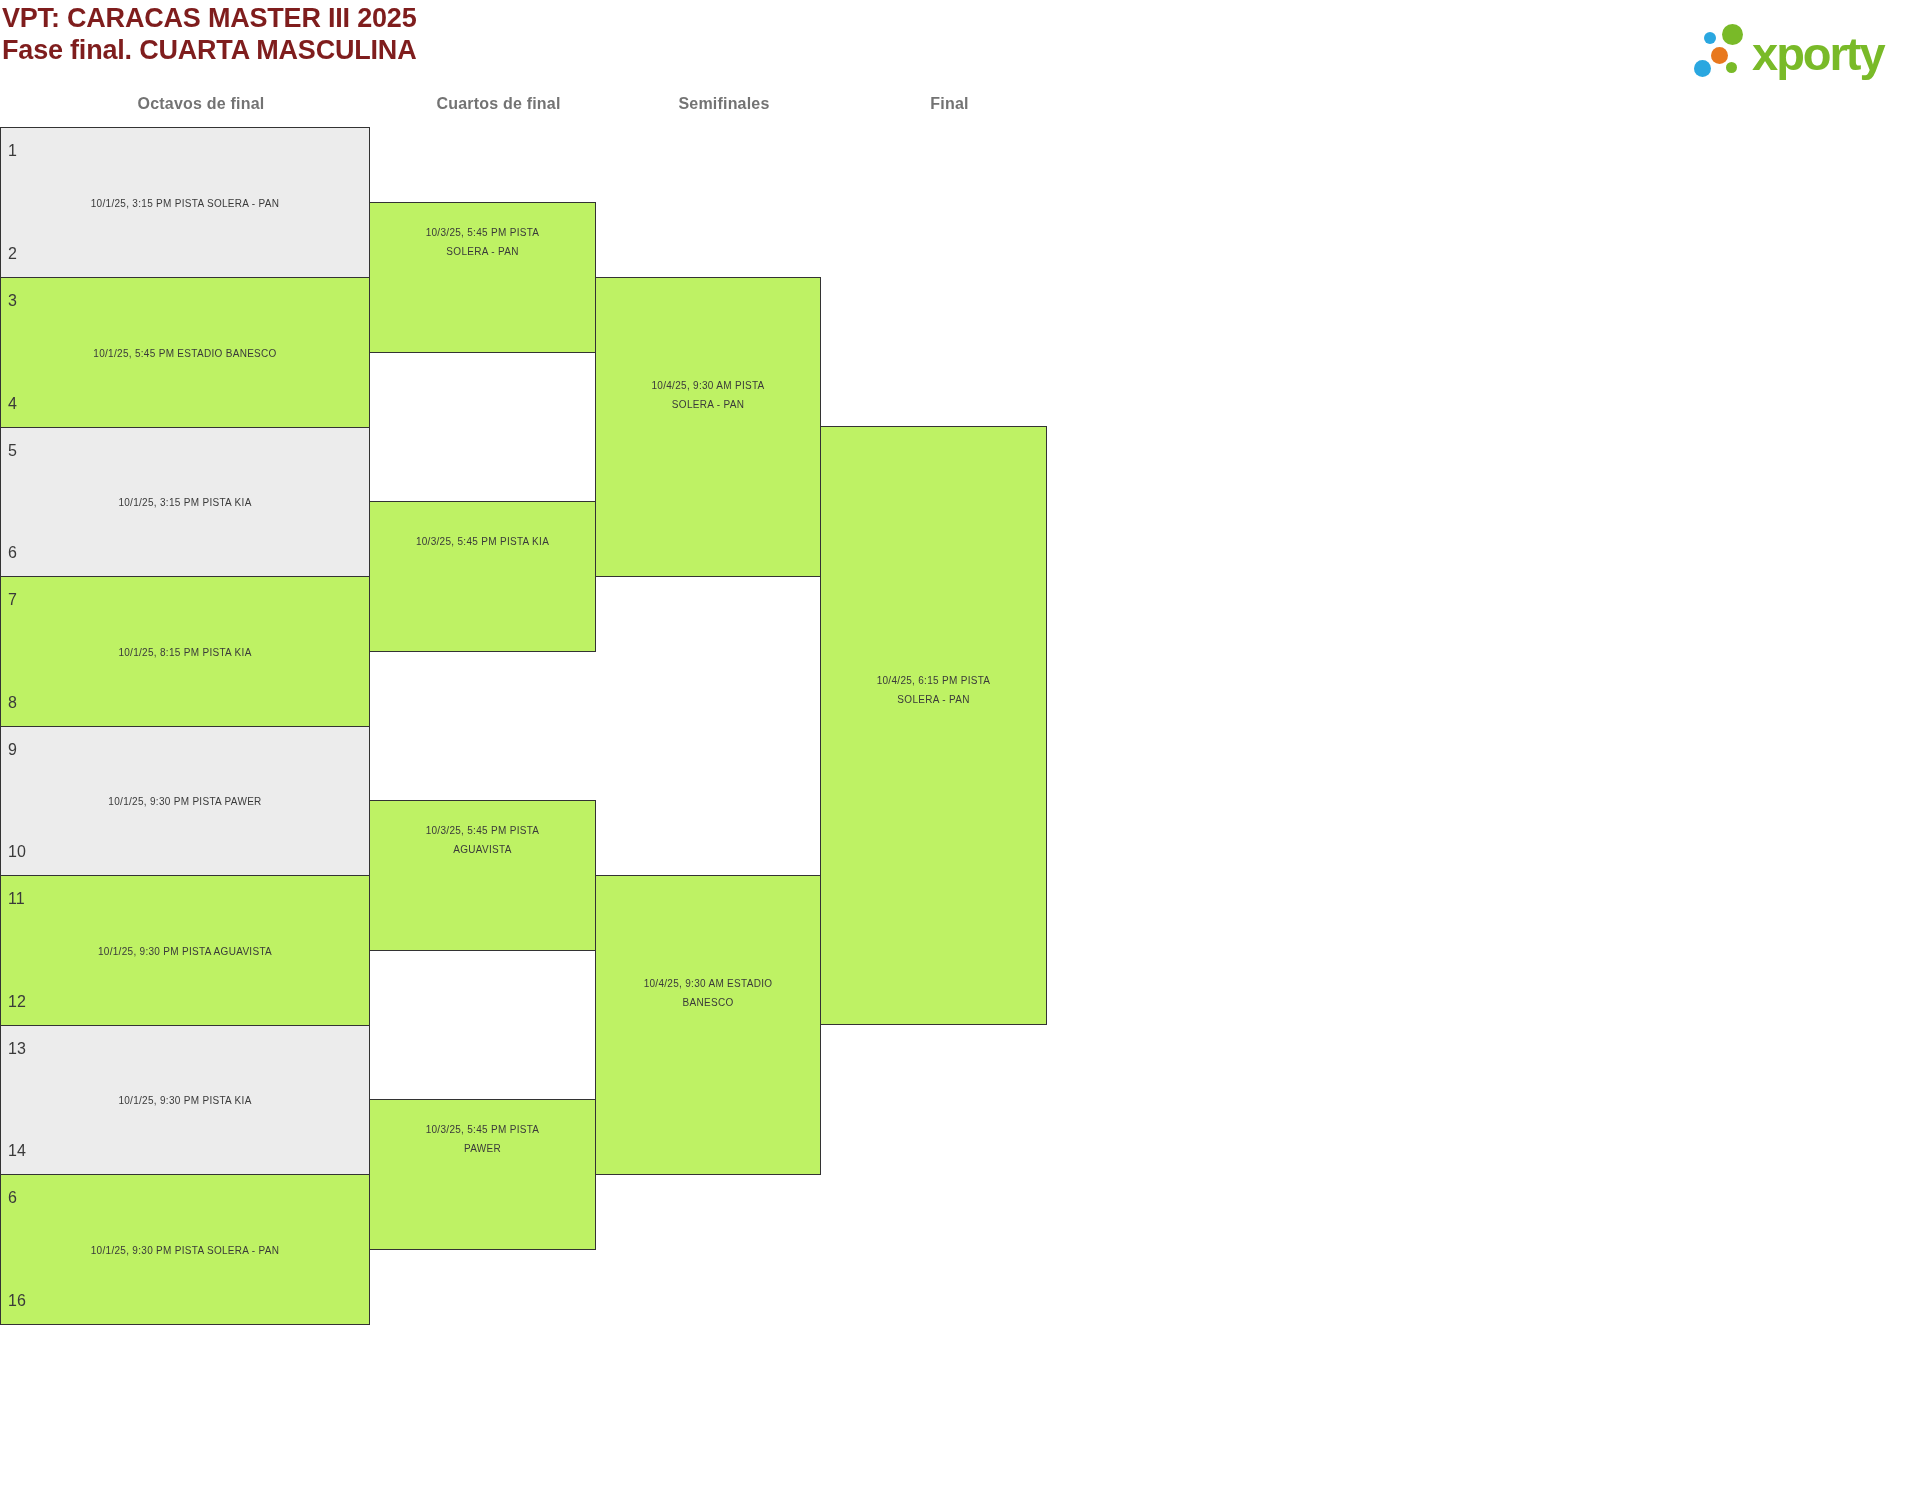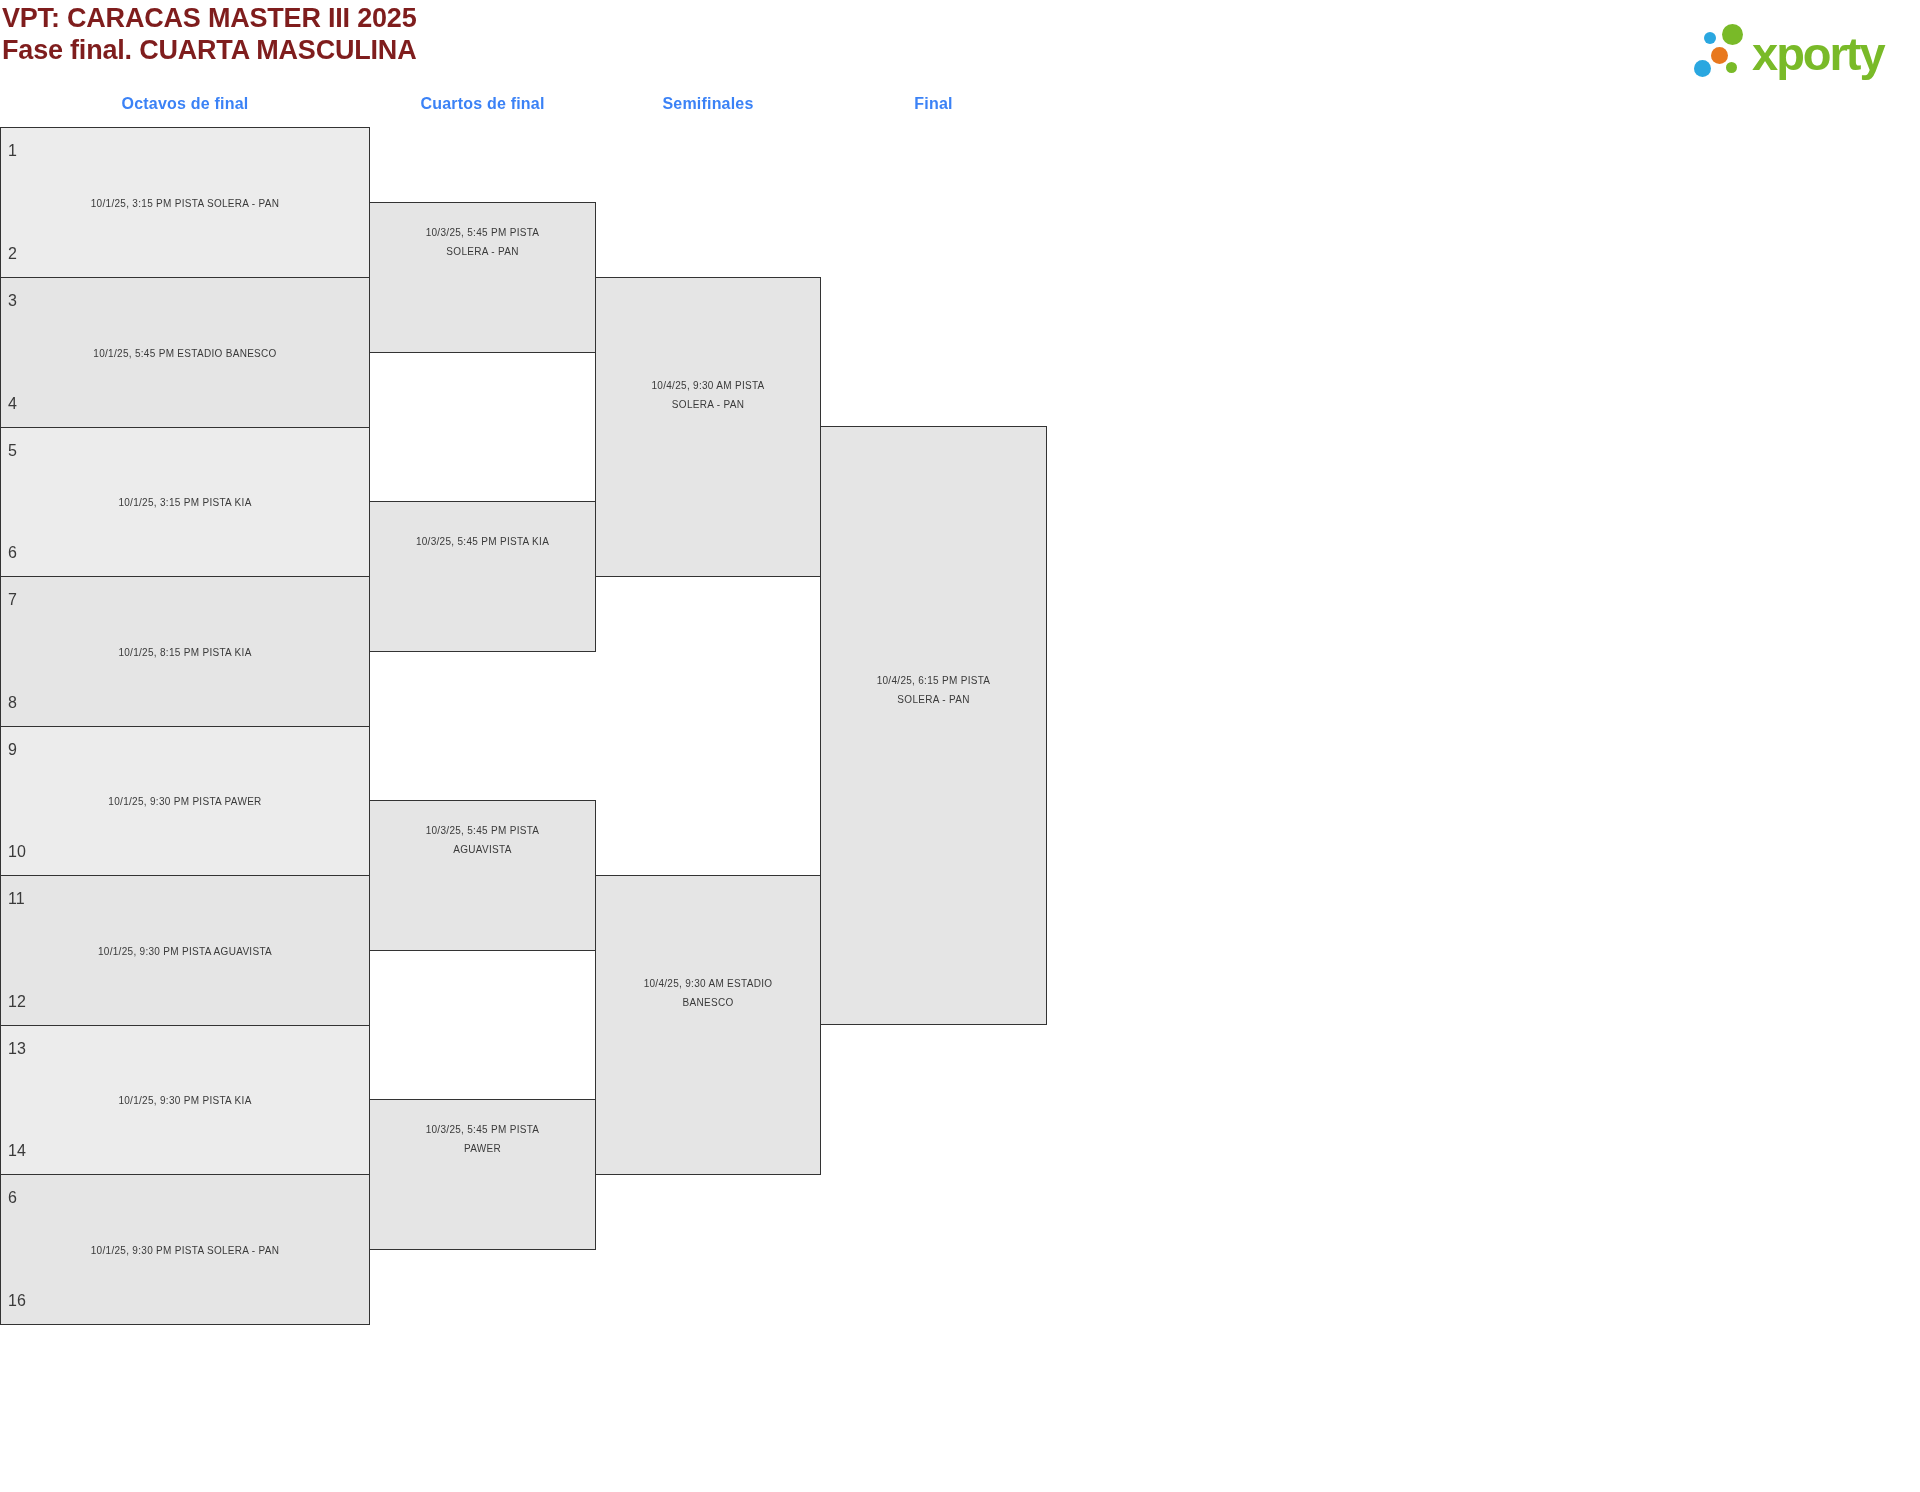--- a/index.html
+++ b/index.html
@@ -16,28 +16,28 @@
   .dot-green-big {left:34px;top:6px;width:21px;height:21px;background:#79ba28;}
   .dot-blue-small{left:16px;top:14px;width:12px;height:12px;background:#2aa7e0;}
   .dot-orange    {left:23px;top:29px;width:17px;height:17px;background:#e8781e;}
   .dot-blue-big  {left:6px;top:42px;width:17px;height:17px;background:#2aa7e0;}
   .dot-green-sm  {left:38px;top:44px;width:11px;height:11px;background:#79ba28;}
   .logo-text{position:absolute;left:64px;top:12px;font-size:47px;line-height:1;font-weight:700;
              color:#79ba28;letter-spacing:-2px;}
 
   
   .round-header{position:absolute;top:95px;text-align:center;font-size:16px;font-weight:700;
-                color:#3b82f6;letter-spacing:0.2px;}
+                color:#737373;letter-spacing:0.2px;padding-left:16px;}
   .h1{left:0;width:370px;}
   .h2{left:369px;width:227px;}
   .h3{left:595px;width:226px;}
   .h4{left:820px;width:227px;}
 
   
-  .match{position:absolute;background:#e5e5e5;border:1px solid #333333;box-sizing:border-box;}
+  .match{position:absolute;background:#bef264;border:1px solid #333333;box-sizing:border-box;}
   .match.shaded{background:#ececec;}
   .r16{left:0;width:370px;}
   .qf{left:369px;width:227px;}
   .sf{left:595px;width:226px;}
   .fin{left:820px;width:227px;}
   .m1{top:127px;height:151px;}
   .m2{top:277px;height:151px;}
   .m3{top:427px;height:150px;}
   .m4{top:576px;height:151px;}
   .m5{top:726px;height:150px;}

